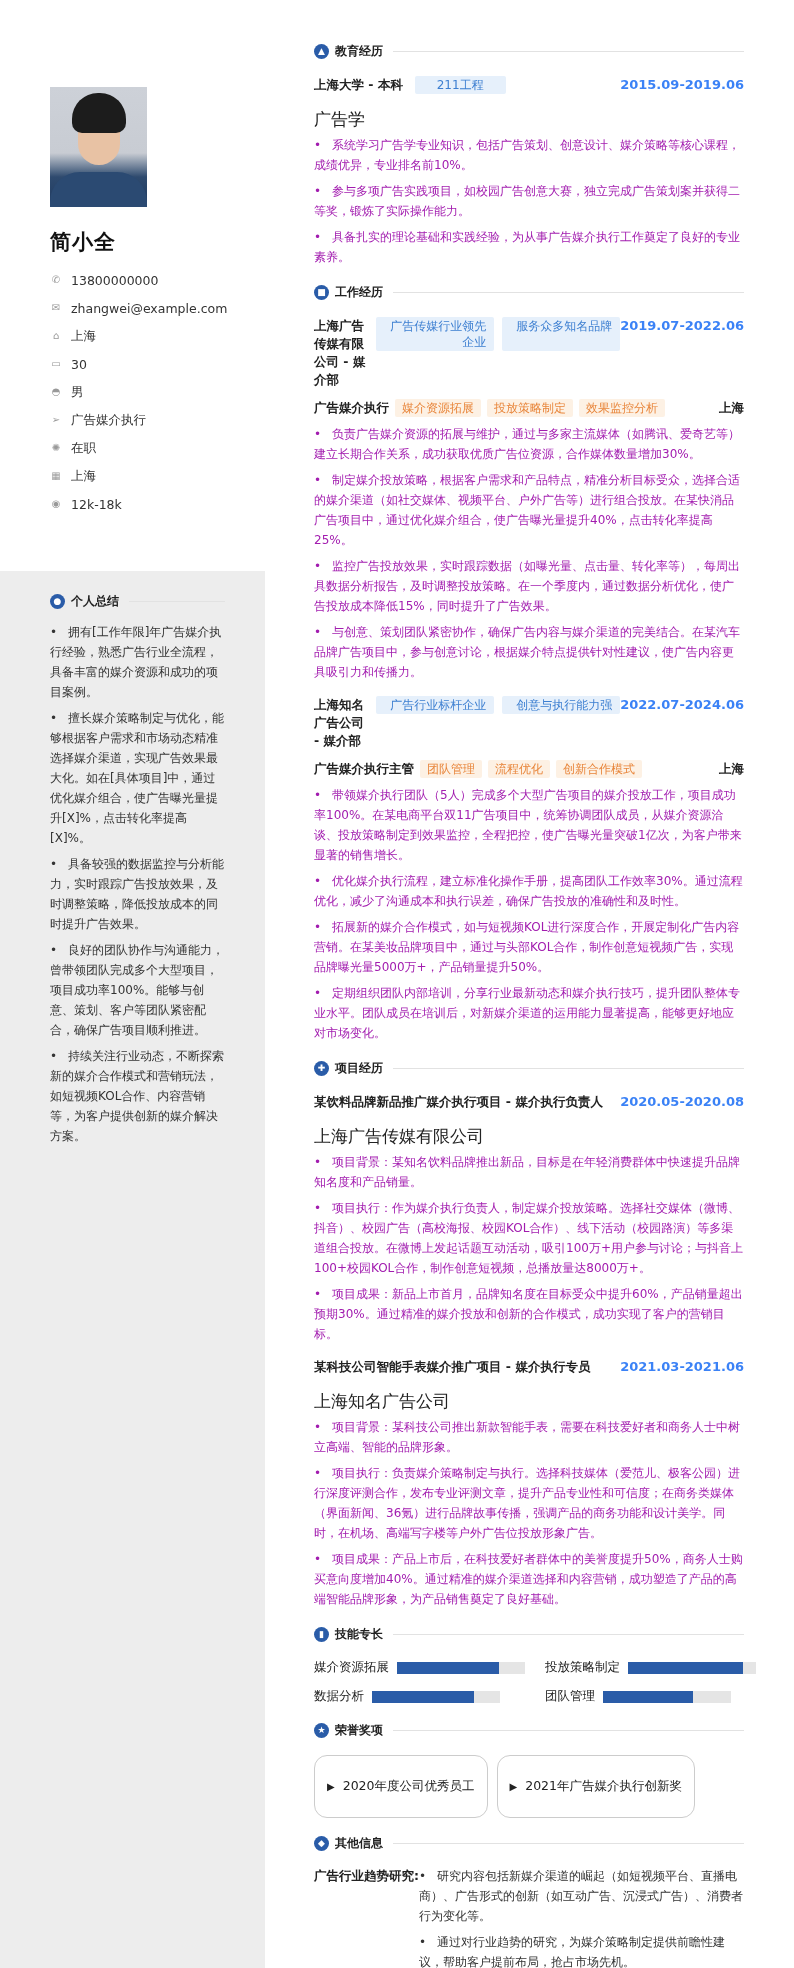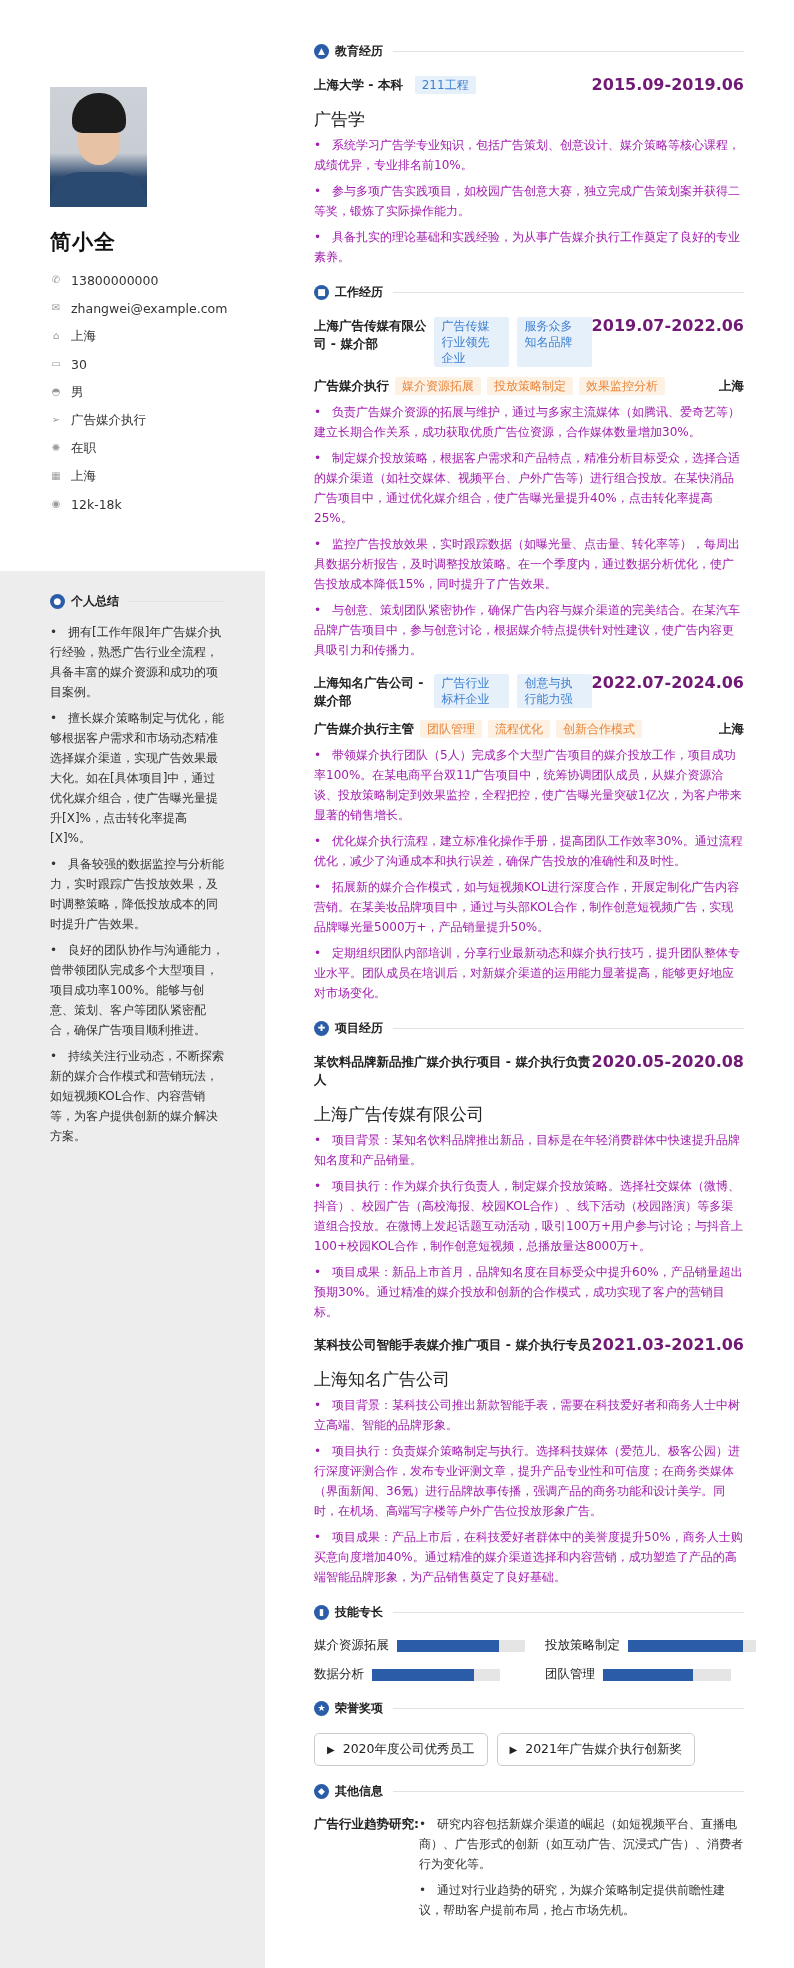--- a/index.html
+++ b/index.html
@@ -27,45 +27,45 @@
   .sec-line { flex: 1; height: 1px; background: #e2e2e2; margin-left: 10px; }
   .summary ul { list-style: none; margin-top: 10px; }
   .summary li { font-size: 12px; line-height: 20px; color: #333; margin-bottom: 6px; }
   .bullet { display: inline-block; width: 18px; }
 
   
   .right { position: absolute; left: 314px; top: 40px; width: 430px; }
   .section { margin-bottom: 14px; }
   .row { display: flex; justify-content: space-between; align-items: flex-start; }
   .entry-title { font-size: 12.5px; font-weight: bold; color: #222; line-height: 18px; }
-  .date { font-size: 16px; font-weight: bold; color: #701a75; white-space: nowrap; line-height: 18px; }
-  .tag-blue { display: inline-block; background: #e6f0fb; color: #3d7fd1; font-size: 12px; padding: 1px 7px; border-radius: 2px; line-height: 16px; vertical-align: top; }
+  .date { font-size: 13px; font-weight: bold; color: #3b82f6; white-space: nowrap; line-height: 18px; }
+  .tag-blue { display: inline-block; background: #e6f0fb; color: #3d7fd1; font-size: 12px; padding: 1px 22px; border-radius: 2px; line-height: 16px; vertical-align: top; }
   .tag-orange { display: inline-block; background: #fdf1e4; color: #e8853a; font-size: 12px; padding: 1px 7px; border-radius: 2px; line-height: 16px; margin-left: 6px; }
   .subtitle { font-size: 17px; font-weight: normal; color: #222; margin-top: 16px; line-height: 18px; }
   .blist { list-style: none; margin-top: 7px; }
   .blist li { font-size: 12px; line-height: 20px; color: #a21caf; margin-bottom: 6px; }
   .entry { margin-top: 14px; }
 
   .work-head { display: flex; align-items: flex-start; }
   .work-name { width: 125px; font-size: 12.5px; font-weight: bold; line-height: 18px; }
   .work-tags { display: flex; flex: 1; gap: 8px; margin-left: 4px; }
-  .work-tags .tag-blue { width: 75px; line-height: 16px; padding: 1px 8px; }
+  .work-tags .tag-blue { width: 118px; line-height: 16px; padding: 1px 8px; text-align: right; }
   .role-row { display: flex; align-items: center; justify-content: space-between; margin-top: 10px; }
   .role-left { display: flex; align-items: center; }
   .role { font-size: 12.5px; font-weight: bold; }
   .loc { font-size: 12.5px; font-weight: bold; }
 
   .skills { display: grid; grid-template-columns: 1fr 1fr; row-gap: 12px; column-gap: 20px; margin-top: 14px; }
   .skill { display: flex; align-items: center; }
   .skill-label { font-size: 12.5px; margin-right: 8px; white-space: nowrap; }
   .skill-bar { width: 128px; height: 12px; background: #e5e5e5; position: relative; }
   .skill-fill { position: absolute; left: 0; top: 0; height: 12px; background: #2a5ca8; }
 
   .awards { display: flex; gap: 9px; margin-top: 14px; }
-  .award { border: 1px solid #ccc; border-radius: 5px; padding: 7px 12px; font-size: 12.5px; color: #222; background: #fff; }
+  .award { border: 1px solid #ccc; border-radius: 13px; padding: 22px 12px; font-size: 12.5px; color: #222; background: #fff; }
   .award .tri { font-size: 10px; margin-right: 8px; }
 
   .other { display: flex; margin-top: 12px; }
   .other-label { font-size: 12.5px; font-weight: bold; white-space: nowrap; width: 105px; line-height: 20px; }
   .other ul { list-style: none; flex: 1; }
   .other li { font-size: 12px; line-height: 20px; margin-bottom: 6px; color: #333; }
 </style>
 </head>
 <body>
 

